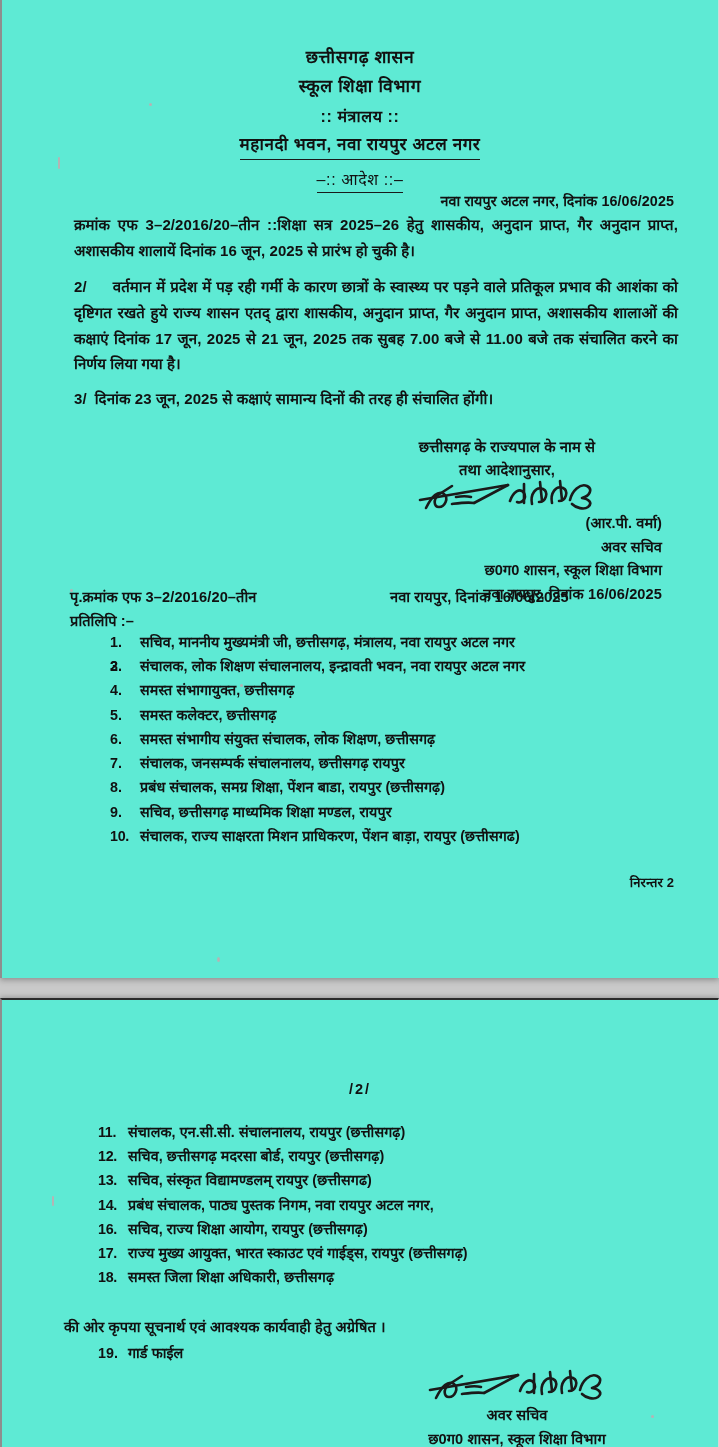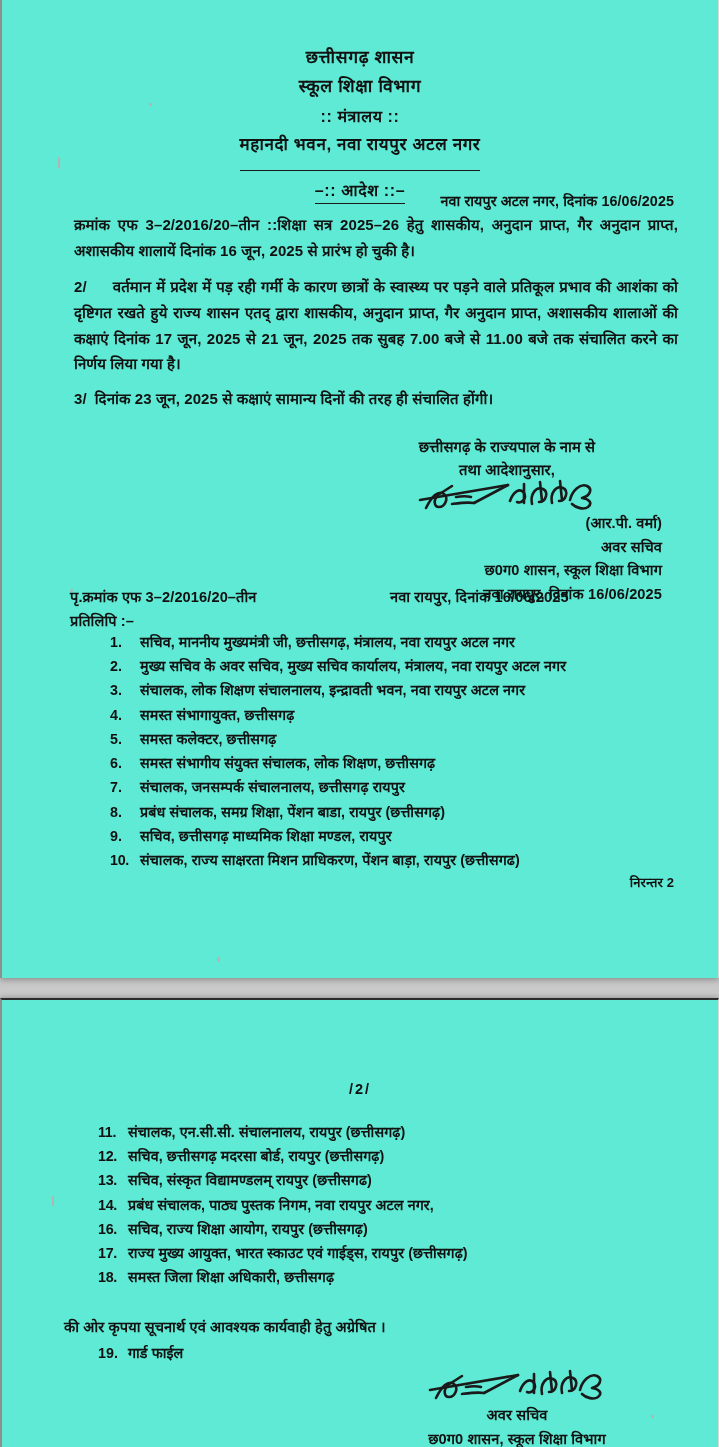--- a/index.html
+++ b/index.html
@@ -82,26 +82,26 @@
     margin-bottom: 6px;
     white-space: nowrap;
   }
   .hdr-line.l2 { margin-bottom: 7px; }
   .hdr-line.l3 { font-size: 16px; font-weight: 700; margin-bottom: 7px; }
   .hdr-line.l4 {
     font-size: 17px;
     font-weight: 700;
     display: inline-block;
     border-bottom: 1.6px solid #1a1a1a;
-    padding-bottom: 13px;
+    padding-bottom: 2px;
     margin-bottom: 9px;
   }
   .hdr-line.l5 {
     font-size: 16px;
-    font-weight: 700;
+    font-weight: 400;
     display: inline-block;
     border-bottom: 1.5px solid #1a1a1a;
     padding-bottom: 1px;
   }
   .hdr-wrap-center { text-align: center; }
 
   .dateline {
     position: absolute;
     top: 192px;
     right: 44px;
@@ -299,21 +299,21 @@
         <div class="sig-dept">छ0ग0 शासन, स्कूल शिक्षा विभाग</div>
         <div class="sig-place">नवा रायपुर, दिनांक 16/06/2025</div>
       </div>
 
       <div class="endorse-ref dev">पृ.क्रमांक एफ 3–2/2016/20–तीन</div>
       <div class="endorse-place dev">नवा रायपुर, दिनांक 16/06/2025</div>
       <div class="copy-label dev">प्रतिलिपि :–</div>
 
       <ol class="copy-list dev">
         <li><span class="num">1.</span><span>सचिव, माननीय मुख्यमंत्री जी, छत्तीसगढ़, मंत्रालय, नवा रायपुर अटल नगर</span></li>
-        <li><span class="num">2.</span><span>मुख्य सचिव के अवर सचिव, मुख्य सचिव कार्यालय, मंत्रालय, नवा रायपुर अटल नगर</span></li>
+        <li><span class="num">2.</span></li>
         <li><span class="num">3.</span><span>संचालक, लोक शिक्षण संचालनालय, इन्द्रावती भवन, नवा रायपुर अटल नगर</span></li>
         <li><span class="num">4.</span><span>समस्त संभागायुक्त, छत्तीसगढ़</span></li>
         <li><span class="num">5.</span><span>समस्त कलेक्टर, छत्तीसगढ़</span></li>
         <li><span class="num">6.</span><span>समस्त संभागीय संयुक्त संचालक, लोक शिक्षण, छत्तीसगढ़</span></li>
         <li><span class="num">7.</span><span>संचालक, जनसम्पर्क संचालनालय, छत्तीसगढ़ रायपुर</span></li>
         <li><span class="num">8.</span><span>प्रबंध संचालक, समग्र शिक्षा, पेंशन बाडा, रायपुर (छत्तीसगढ़)</span></li>
         <li><span class="num">9.</span><span>सचिव, छत्तीसगढ़ माध्यमिक शिक्षा मण्डल, रायपुर</span></li>
         <li><span class="num wide">10.</span><span>संचालक, राज्य साक्षरता मिशन प्राधिकरण, पेंशन बाड़ा, रायपुर (छत्तीसगढ)</span></li>
       </ol>
 

